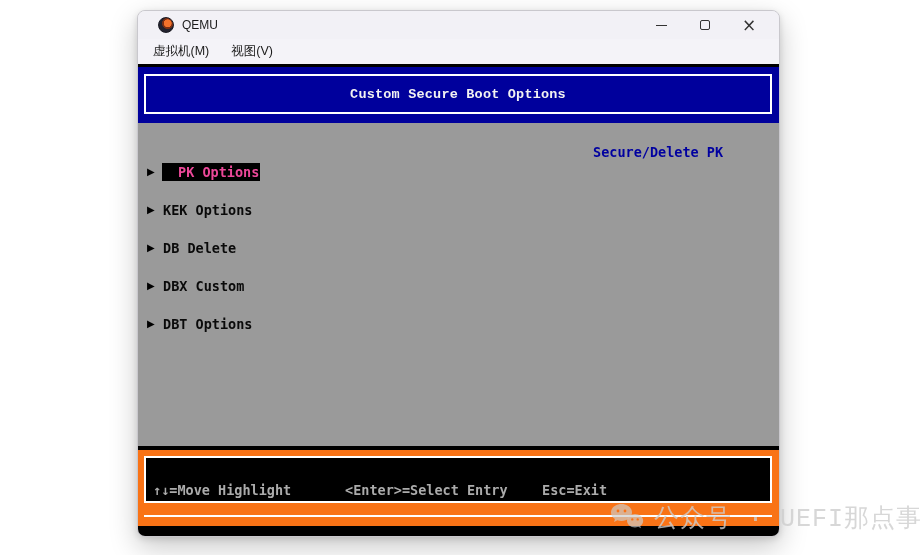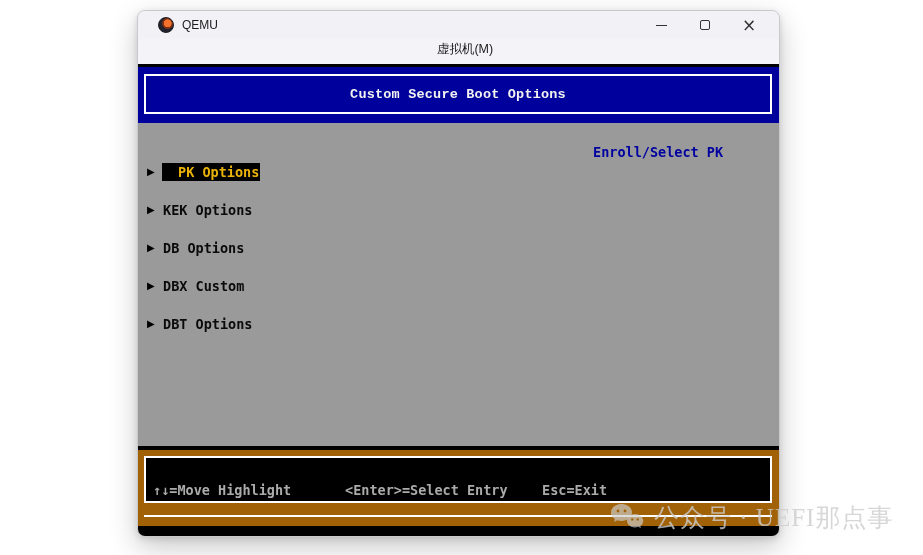--- a/index.html
+++ b/index.html
@@ -61,21 +61,20 @@
 
   .menubar {
     height: 25px;
     display: flex;
     align-items: center;
     gap: 18px;
     padding-left: 13px;
     background: #f4f3f8;
     font-size: 12.5px;
     color: #1b1b1b;
-    flex-direction: column;
   }
   .menubar .menu-item { padding: 2px 2px; }
 
   
   .uefi-screen {
     position: relative;
     width: 100%;
     height: 474px;
     background: #000000;
     font-family: "DejaVu Sans Mono", "Liberation Mono", monospace;
@@ -126,35 +125,35 @@
     font-family: "DejaVu Sans", sans-serif;
   }
   .uefi-item-label {
     font-size: 13.5px;
     color: #0a0a0a;
     padding: 1px 1px;
     white-space: pre;
   }
   .uefi-item-label.hl {
     background: #000000;
-    color: #eab308;
+    color: #ec4899;
     padding-left: 16px;
   }
   .uefi-context-hint {
     position: absolute;
     left: 455px; top: 21px;
     font-size: 13.5px;
     color: #0000a0;
   }
 
   .uefi-footer {
     position: absolute;
     left: 0; right: 0; top: 386px;
     height: 76px;
-    background: #a16207;
+    background: #f97316;
   }
   .uefi-footer-box {
     position: absolute;
     left: 6px; right: 7px; top: 6px;
     height: 47px;
     border: 2px solid #ffffff;
     background: #000000;
   }
   .uefi-footer-box .hint {
     position: absolute;
@@ -181,21 +180,21 @@
     align-items: center;
     gap: 10px;
     z-index: 10;
     pointer-events: none;
   }
   .wechat-icon { width: 34px; height: 30px; opacity: 0.75; }
   .watermark-text {
     font-size: 25px;
     color: rgba(205,205,205,0.8);
     white-space: nowrap;
-    font-family: Liberation Serif, serif;
+    font-family: Liberation Mono, monospace;
     letter-spacing: 1px;
   }
 </style>
 </head>
 <body>
 
 <div class="qemu-window">
 
   <div class="titlebar">
     <div class="qemu-logo"></div>
@@ -229,32 +228,32 @@
         <div class="uefi-menu-row">
           <span class="prompt-arrow">▶</span>
           <span class="uefi-item-label hl">PK Options</span>
         </div>
         <div class="uefi-menu-row">
           <span class="prompt-arrow">▶</span>
           <span class="uefi-item-label">KEK Options</span>
         </div>
         <div class="uefi-menu-row">
           <span class="prompt-arrow">▶</span>
-          <span class="uefi-item-label">DB Options</span>
+          <span class="uefi-item-label">DB Delete</span>
         </div>
         <div class="uefi-menu-row">
           <span class="prompt-arrow">▶</span>
           <span class="uefi-item-label">DBX Custom</span>
         </div>
         <div class="uefi-menu-row">
           <span class="prompt-arrow">▶</span>
           <span class="uefi-item-label">DBT Options</span>
         </div>
       </div>
-      <div class="uefi-context-hint">Enroll/Select PK</div>
+      <div class="uefi-context-hint">Secure/Delete PK</div>
     </div>
 
     <div class="uefi-footer">
       <div class="uefi-footer-box">
         <span class="hint hint-move">↑↓=Move Highlight</span>
         <span class="hint hint-select">&lt;Enter&gt;=Select Entry</span>
         <span class="hint hint-exit">Esc=Exit</span>
       </div>
       <div class="uefi-footer-line"></div>
     </div>

